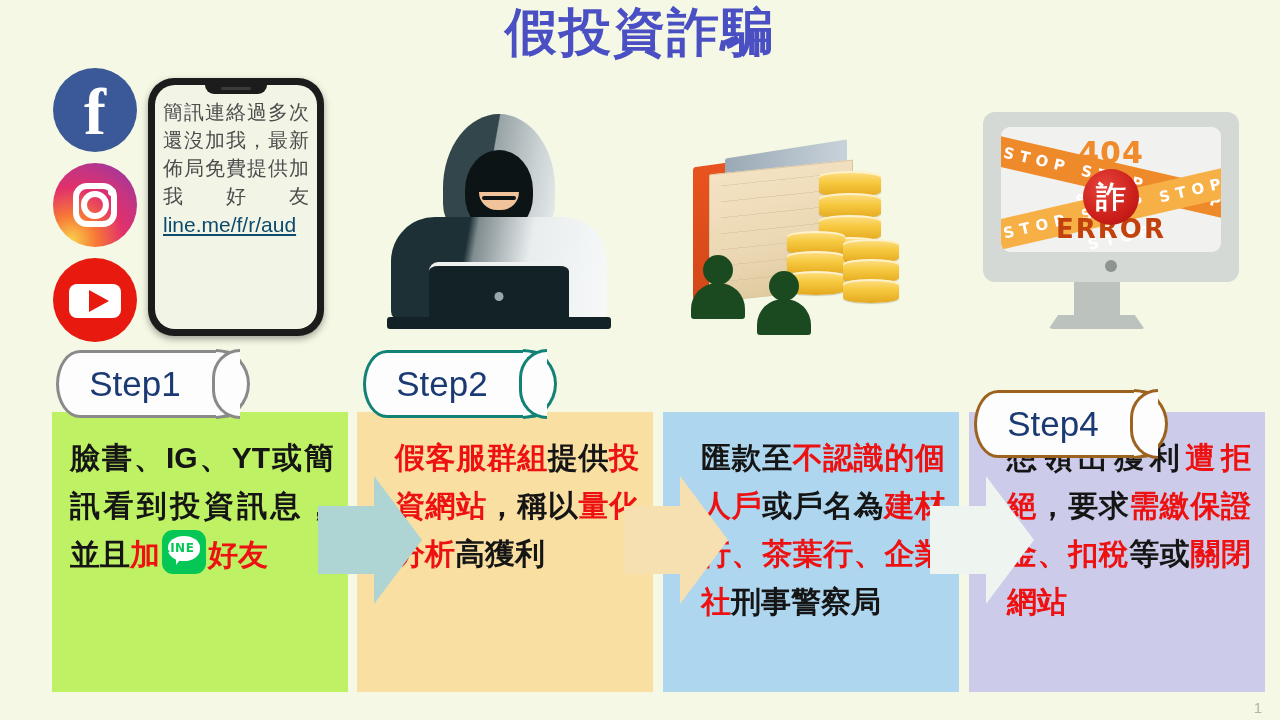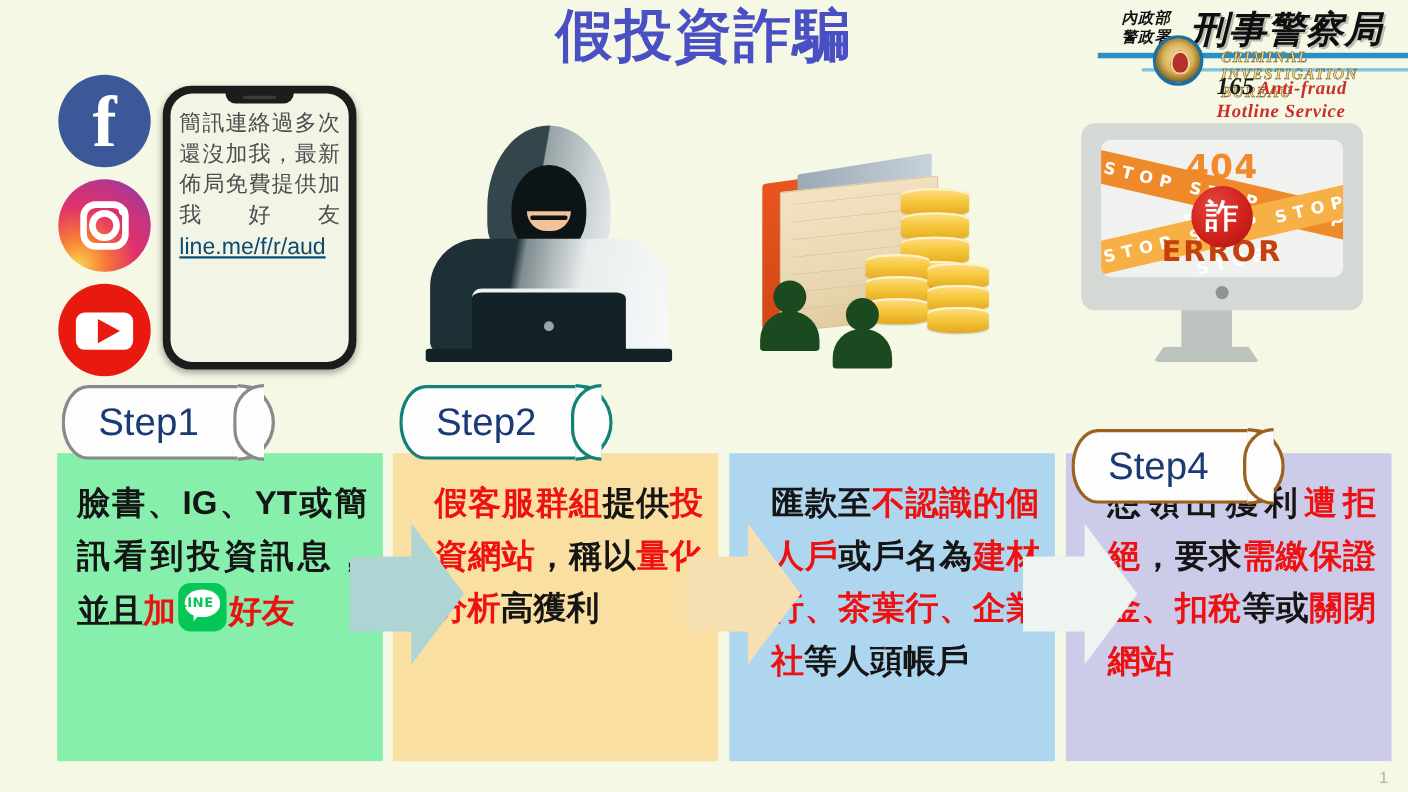--- a/index.html
+++ b/index.html
@@ -628,34 +628,20 @@
     color: #b3b3a6;
   }
 </style>
 </head>
 <body style="background: rgb(244, 248, 228);">
 
 <div id="stage">
 
   <div class="title" style="color: rgb(74, 79, 196); font-family: Liberation Mono, monospace;">假投資詐騙</div>
 
-  <div class="logo">
-    <div class="bar"></div>
-    <div class="bar2"></div>
-    <div class="cn-small">
-      <div>內政部</div>
-      <div>警政署</div>
-    </div>
-    <div class="cn-big">刑事警察局</div>
-    <div class="badge"></div>
-    <div class="en-line">CRIMINAL  INVESTIGATION  BUREAU</div>
-    <div class="en-line2">
-      <span class="num">165</span><span>Anti-fraud Hotline Service</span>
-    </div>
-  </div>
 
   <div class="social">
     <div class="soc-icon soc-fb">
       <div class="glyph">f</div>
     </div>
     <div class="soc-icon soc-ig">
       <div class="ig-sq"></div>
       <div class="ig-lens"></div>
       <div class="ig-dot"></div>
     </div>
@@ -720,33 +706,33 @@
         <div class="tape tape-b">STOP  STOP  STOP  STOP</div>
         <div class="mo-seal">詐</div>
         <div class="mo-err">ERROR</div>
       </div>
       <div class="mo-dot"></div>
     </div>
     <div class="mo-neck"></div>
     <div class="mo-foot"></div>
   </div>
 
-  <div class="panel p1" style="background: #86efac;">
+  <div class="panel p1" style="background: #bef264;">
     <div class="body">
       <div class="txt"><span>臉書、IG、YT或簡訊看到投資訊息，並且</span><span class="hl">加</span><span class="line-ico"><span class="bub"></span><span class="tail"></span><span class="lt">LINE</span></span><span class="hl">好友</span></div>
     </div>
   </div>
   <div class="panel p2" style="background: rgb(249, 223, 162);">
     <div class="body">
       <div class="txt"><span class="hl">假客服群組</span><span>提供</span><span class="hl">投資網站</span><span>，稱以</span><span class="hl">量化分析</span><span>高獲利</span></div>
     </div>
   </div>
   <div class="panel p3" style="background: rgb(174, 214, 239);">
     <div class="body">
-      <div class="txt"><span>匯款至</span><span class="hl">不認識的個人戶</span><span>或戶名為</span><span class="hl">建材行、茶葉行、企業社</span><span>等人頭帳戶</span></div>
+      <div class="txt"><span>匯款至</span><span class="hl">不認識的個人戶</span><span>或戶名為</span><span class="hl">建材行、茶葉行、企業社</span><span>刑事警察局</span></div>
     </div>
   </div>
   <div class="panel p4" style="background: rgb(204, 204, 234);">
     <div class="body">
       <div class="txt"><span>想領出獲利</span><span class="hl">遭拒絕</span><span>，要求</span><span class="hl">需繳保證金、扣稅</span><span>等或</span><span class="hl">關閉網站</span></div>
     </div>
   </div>
 
   <div class="arrow a1">
     <svg width="104" height="140" viewBox="0 0 104 140">

